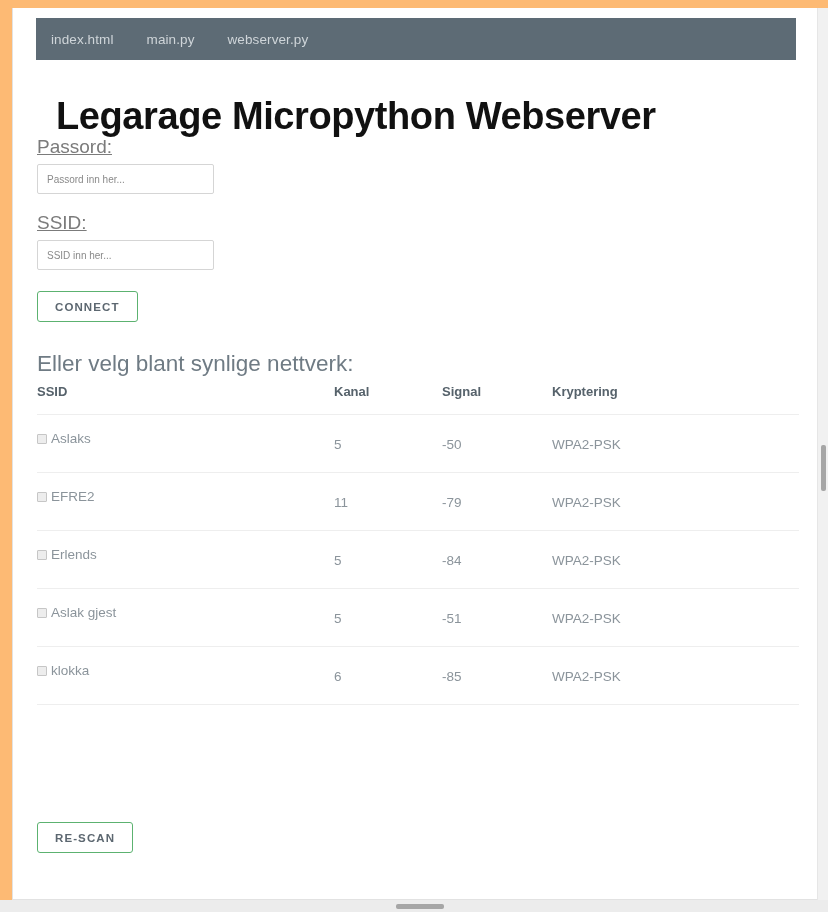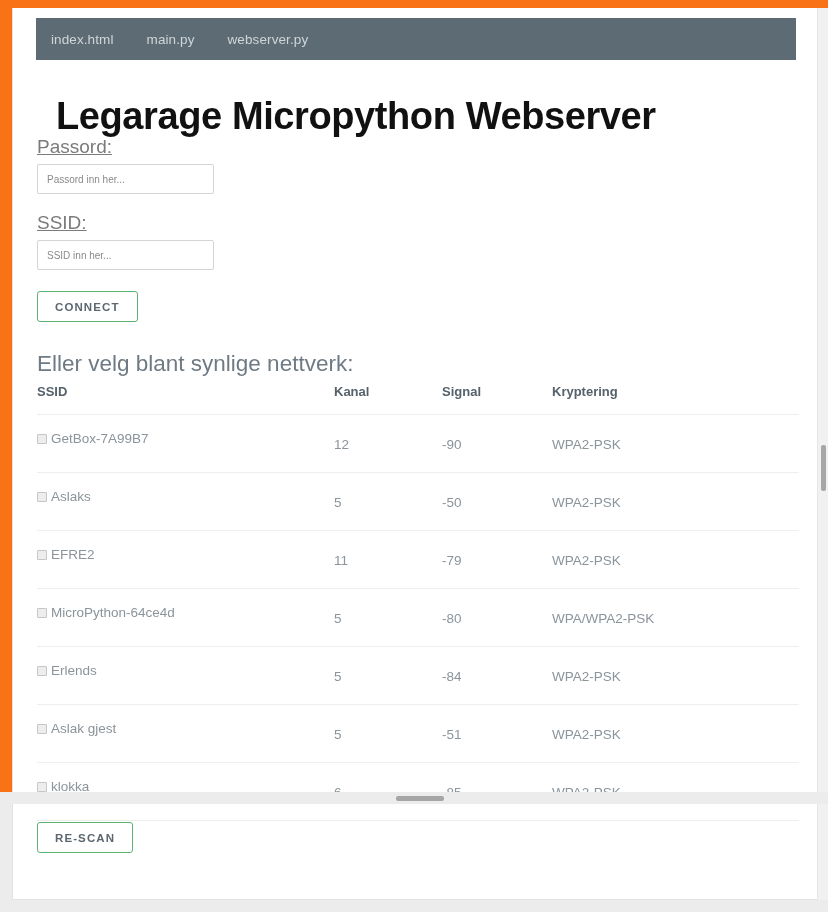--- a/index.html
+++ b/index.html
@@ -10,22 +10,22 @@
     height: 912px;
     overflow: hidden;
     background: #ececec;
     font-family: "Liberation Sans", sans-serif;
   }
 
   
   #viewport {
     position: relative;
     width: 828px;
-    height: 804px;
-    background: #f97316;
+    height: 912px;
+    background: #fdba74;
   }
 
   #page-card {
     position: absolute;
     left: 12px;
     top: 8px;
     width: 806px;
     height: 892px;
     background: #ffffff;
     border: 1px solid #e2e2e2;
@@ -261,59 +261,37 @@
             <th>Kanal</th>
             <th>Signal</th>
             <th>Kryptering</th>
           </tr>
         </thead>
         <tbody id="net-tbody">
             <tr>
               <td class="ssid-cell">
                 <div class="ssid-wrap">
                   <input type="checkbox" class="cbx" style="">
-                  <span class="ssid-text">GetBox-7A99B7</span>
-                </div>
-              </td>
-              <td>12</td>
-              <td>-90</td>
-              <td>WPA2-PSK</td>
-            </tr>
-            <tr>
-              <td class="ssid-cell">
-                <div class="ssid-wrap">
-                  <input type="checkbox" class="cbx" style="">
                   <span class="ssid-text">Aslaks</span>
                 </div>
               </td>
               <td>5</td>
               <td>-50</td>
               <td>WPA2-PSK</td>
             </tr>
             <tr>
               <td class="ssid-cell">
                 <div class="ssid-wrap">
                   <input type="checkbox" class="cbx" style="">
                   <span class="ssid-text">EFRE2</span>
                 </div>
               </td>
               <td>11</td>
               <td>-79</td>
               <td>WPA2-PSK</td>
-            </tr>
-            <tr>
-              <td class="ssid-cell">
-                <div class="ssid-wrap">
-                  <input type="checkbox" class="cbx" style="">
-                  <span class="ssid-text">MicroPython-64ce4d</span>
-                </div>
-              </td>
-              <td>5</td>
-              <td>-80</td>
-              <td>WPA/WPA2-PSK</td>
             </tr>
             <tr>
               <td class="ssid-cell">
                 <div class="ssid-wrap">
                   <input type="checkbox" class="cbx" style="">
                   <span class="ssid-text">Erlends</span>
                 </div>
               </td>
               <td>5</td>
               <td>-84</td>

